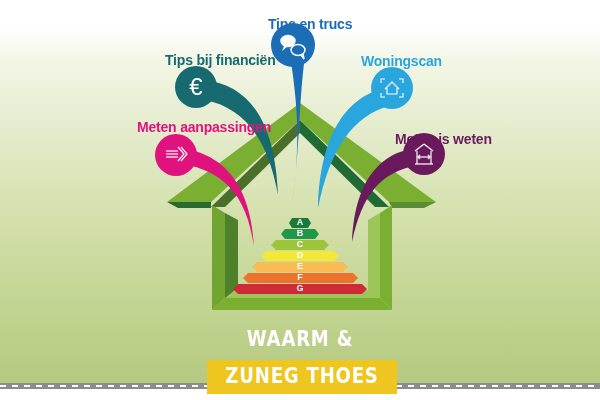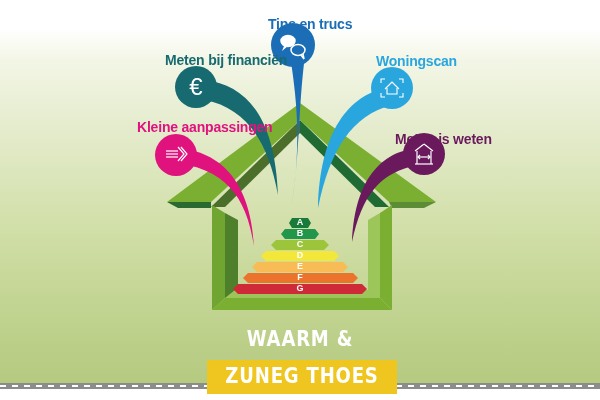--- a/index.html
+++ b/index.html
@@ -110,21 +110,21 @@
   <span class="label" style="left:296px;top:228px;color:#fff;font-size:9px;width:8px;text-align:center;">B</span>
   <span class="label" style="left:296px;top:239px;color:#fff;font-size:9px;width:8px;text-align:center;">C</span>
   <span class="label" style="left:296px;top:250px;color:#fff;font-size:9px;width:8px;text-align:center;">D</span>
   <span class="label" style="left:296px;top:261px;color:#fff;font-size:9px;width:8px;text-align:center;">E</span>
   <span class="label" style="left:296px;top:272px;color:#fff;font-size:9px;width:8px;text-align:center;">F</span>
   <span class="label" style="left:296px;top:283px;color:#fff;font-size:9px;width:8px;text-align:center;">G</span>
 </div>
 
 <span class="icon-glyph" style="left:184px;top:73px;width:24px;font-size:24px;line-height:28px;">€</span>
 
-<span class="label" style="left:137px;top:119px;color:#e0127e;">Kleine aanpassingen</span>
-<span class="label" style="left:165px;top:52px;color:#176a70;">Meten bij financiën</span>
+<span class="label" style="left:137px;top:119px;color:#e0127e;">Meten aanpassingen</span>
+<span class="label" style="left:165px;top:52px;color:#176a70;">Tips bij financiën</span>
 <span class="label" style="left:268px;top:16px;color:#1b6db5;">Tips en trucs</span>
-<span class="label" style="left:376px;top:53px;color:#2aa6df;">Woningscan</span>
+<span class="label" style="left:361px;top:53px;color:#2aa6df;">Woningscan</span>
 <span class="label" style="left:395px;top:119px;color:#6a1a5c;margin-top:12px;">Meten is weten</span>
 
 <div class="title1">WAARM &amp;</div>
 <div class="title-box"></div>
 <div class="title2">ZUNEG THOES</div>
 
 </body></html>

